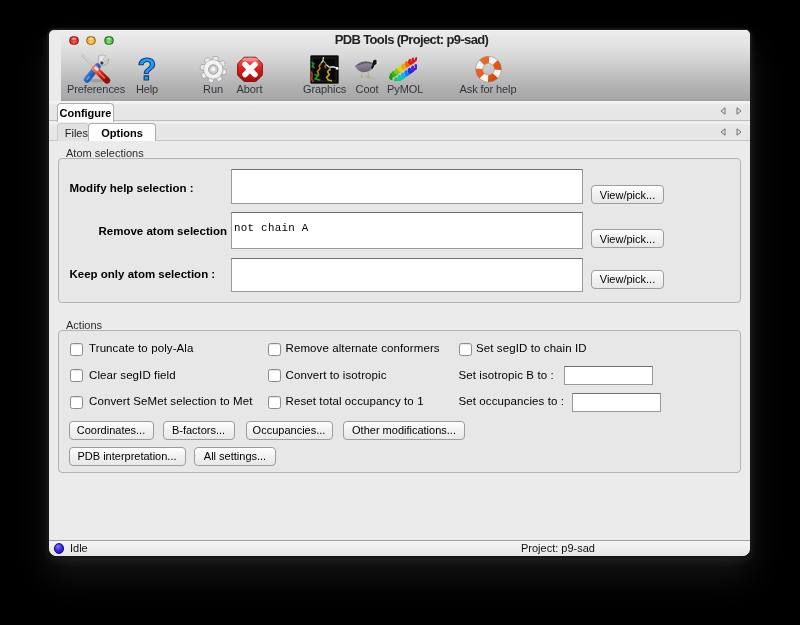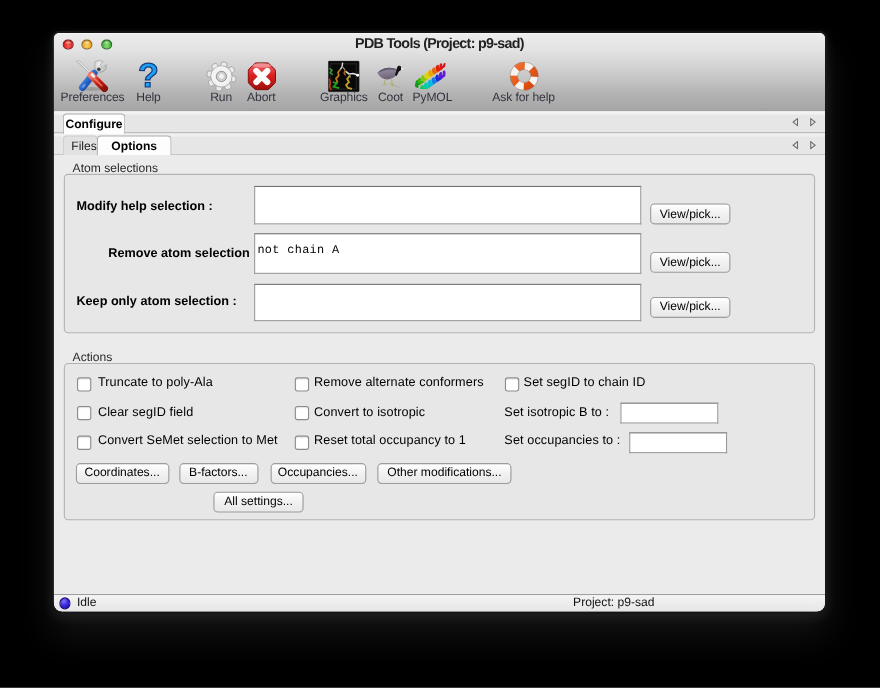--- a/index.html
+++ b/index.html
@@ -2,21 +2,21 @@
 <html><head>
 <meta charset="utf-8">
 <style>
 html,body{margin:0;padding:0;width:800px;height:625px;background:#000;overflow:hidden;}
 *{box-sizing:border-box;font-family:"Liberation Sans",sans-serif;}
 #win{position:absolute;left:47px;top:28px;width:705px;height:530px;
   border:2.5px solid #161616;border-radius:7px 7px 10px 10px;background:#ebebeb;
   box-shadow:0 20px 34px 0px rgba(90,90,90,0.22), 0 3px 10px rgba(70,70,70,0.3);}
 #inner{position:absolute;left:0;top:0;right:0;bottom:0;border-radius:5px 5px 7px 7px;overflow:hidden;}
 
-#header{position:absolute;left:0;top:0;width:701px;height:86px;
+#header{position:absolute;left:12px;top:0;width:701px;height:86px;
   background:linear-gradient(#ededed 0px,#e3e3e3 15px,#d3d3d3 30px,#c1c1c1 45px,#b3b3b3 55px,#a8a8a8 68px,#a2a2a2 70px);box-shadow:inset 0 1px 0 #f6f6f6;
   border-bottom:1px solid #5a5a5a;}
 .tl{position:absolute;top:5.5px;width:9.5px;height:9.5px;border-radius:50%;}
 #tl-r{left:8.3px;background:radial-gradient(ellipse 60% 32% at 50% 24%,rgba(255,240,240,0.8),rgba(255,255,255,0) 75%),radial-gradient(circle at 50% 68%,#f86261 0%,#e32c28 52%,#a51411 88%,#7e100e 100%);border:0.5px solid #8c1a16;}
 #tl-y{left:25.3px;background:radial-gradient(ellipse 60% 32% at 50% 24%,rgba(255,252,235,0.85),rgba(255,255,255,0) 75%),radial-gradient(circle at 50% 68%,#fbd568 0%,#efad2e 52%,#bd7d12 88%,#97640e 100%);border:0.5px solid #93671a;}
 #tl-g{left:43px;background:radial-gradient(ellipse 60% 32% at 50% 24%,rgba(245,255,240,0.8),rgba(255,255,255,0) 75%),radial-gradient(circle at 50% 68%,#90e07e 0%,#50ba41 52%,#27851e 88%,#1d6a16 100%);border:0.5px solid #27701f;}
 #title{position:absolute;left:0;right:0;top:2px;text-align:center;font-size:13px;font-weight:bold;color:#222;letter-spacing:-0.65px;}
 .titem{position:absolute;top:24px;text-align:center;}
 .ticon{height:30px;display:flex;align-items:center;justify-content:center;}
 .tlabel{font-size:11px;color:#33333f;margin-top:-1px;white-space:nowrap;text-align:center;letter-spacing:-0.1px;}
@@ -274,20 +274,21 @@
     <div class="cb" style="left:20.5px;top:254.5px;"></div>
     <div class="cblabel" style="left:40px;top:254px;">Convert SeMet selection to Met</div>
     <div class="cb" style="left:218.5px;top:254.5px;"></div>
     <div class="cblabel" style="left:236.5px;top:254px;">Reset total occupancy to 1</div>
     <div class="slabel" style="left:409.5px;top:254px;">Set occupancies to :</div>
     <div class="sinput" style="left:522.5px;top:252px;"></div>
     <div class="btn" style="left:19.5px;top:279.5px;width:85px;">Coordinates...</div>
     <div class="btn" style="left:113.5px;top:279.5px;width:72px;">B-factors...</div>
     <div class="btn" style="left:196.5px;top:279.5px;width:87px;">Occupancies...</div>
     <div class="btn" style="left:294px;top:279.5px;width:122px;">Other modifications...</div>
+    <div class="btn" style="left:19.5px;top:305.5px;width:117px;">PDB interpretation...</div>
     <div class="btn" style="left:145px;top:305.5px;width:82px;">All settings...</div>
   </div>
   <div id="status">
     <div id="dot"></div>
     <div id="idle">Idle</div>
     <div id="proj">Project: p9-sad</div>
   </div>
 </div>
   </div>
 

